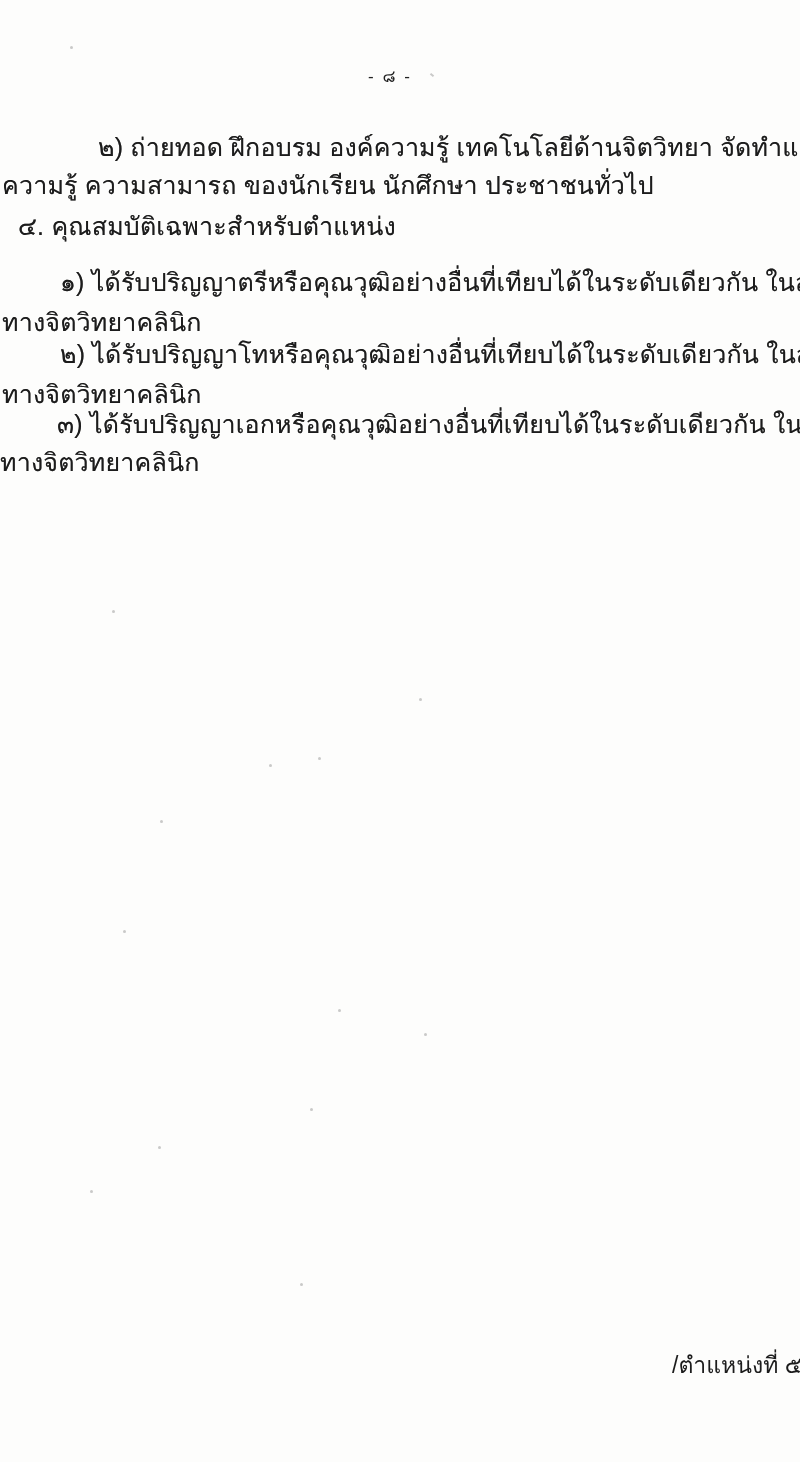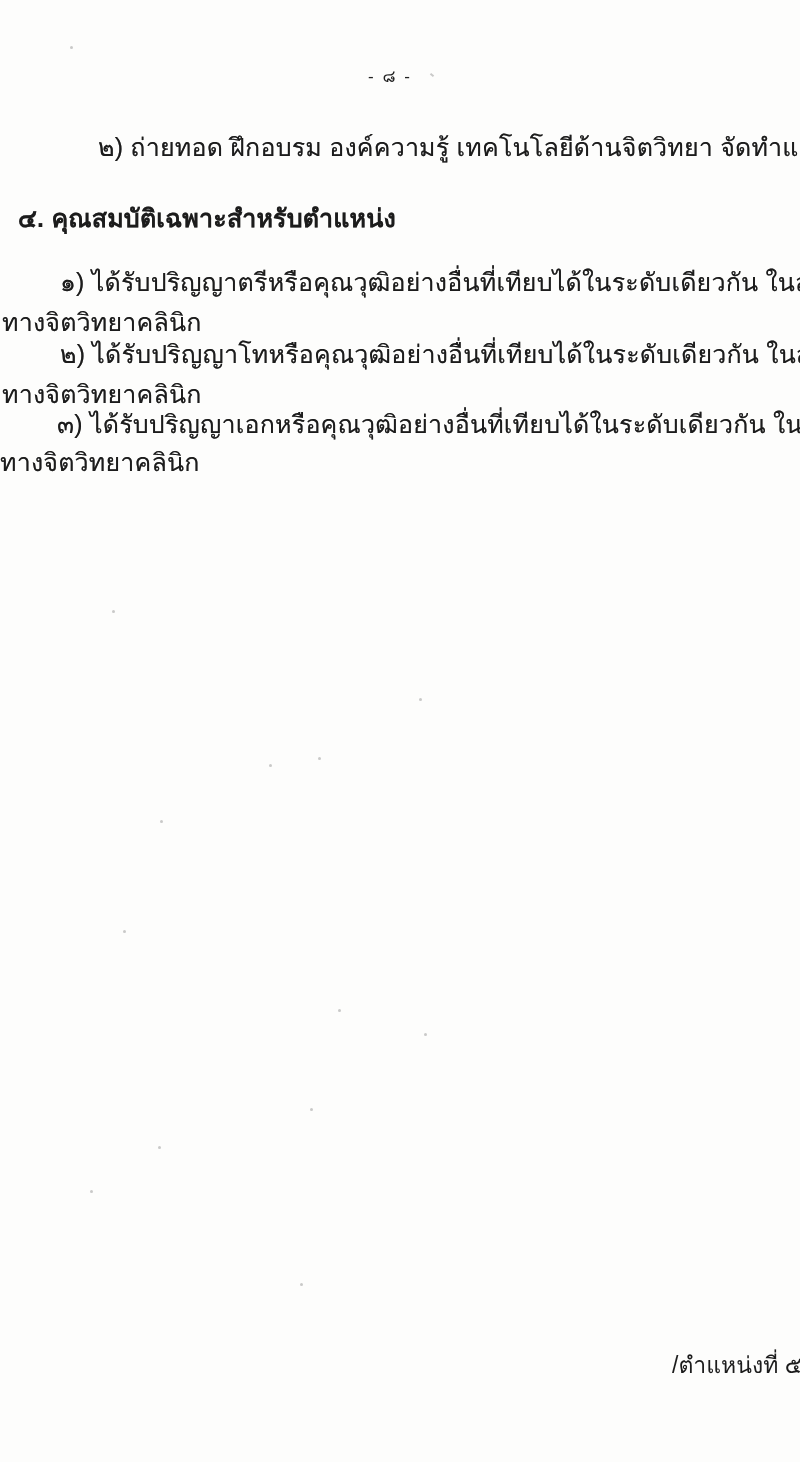--- a/index.html
+++ b/index.html
@@ -21,21 +21,22 @@
     position: absolute;
     white-space: nowrap;
     font-size: 25px;
     line-height: 1.25;
     letter-spacing: 0.2px;
     color: #1c1c1c;
     
     text-shadow: 0 0 0.4px rgba(20,20,20,0.55);
   }
   .bold {
-    font-weight: 700;
+    font-weight: 400;
+    margin-top: 8px;
   }
   .page-number {
     position: absolute;
     top: 62px;
     left: 0;
     width: 780px;
     text-align: center;
     font-size: 17px;
     letter-spacing: 2px;
     color: #222;
@@ -71,20 +72,21 @@
 </style>
 </head>
 <body>
 
 <div class="page">
 
   <div class="page-number">- ๘ -</div>
 
   <div class="line l-p2-1">๒) ถ่ายทอด ฝึกอบรม องค์ความรู้ เทคโนโลยีด้านจิตวิทยา จัดทำแผนการฝึกอบรม เพื่อพัฒนา</div>
 
+  <div class="line l-p2-2">ความรู้ ความสามารถ ของนักเรียน นักศึกษา ประชาชนทั่วไป</div>
 
   <div class="line l-head4 bold">๔. คุณสมบัติเฉพาะสำหรับตำแหน่ง</div>
 
 
   <div class="line l-i1-1">๑) ได้รับปริญญาตรีหรือคุณวุฒิอย่างอื่นที่เทียบได้ในระดับเดียวกัน ในสาขาวิชาใดสาขาวิชาหนึ่ง</div>
 
   <div class="line l-i1-2">ทางจิตวิทยาคลินิก</div>
 
   <div class="line l-i2-1">๒) ได้รับปริญญาโทหรือคุณวุฒิอย่างอื่นที่เทียบได้ในระดับเดียวกัน ในสาขาวิชาใดสาขาวิชาหนึ่ง</div>
 

